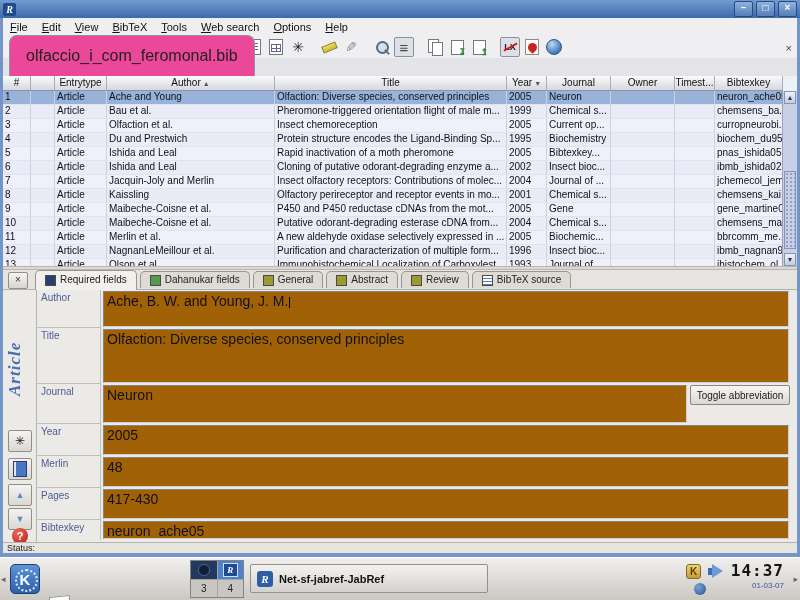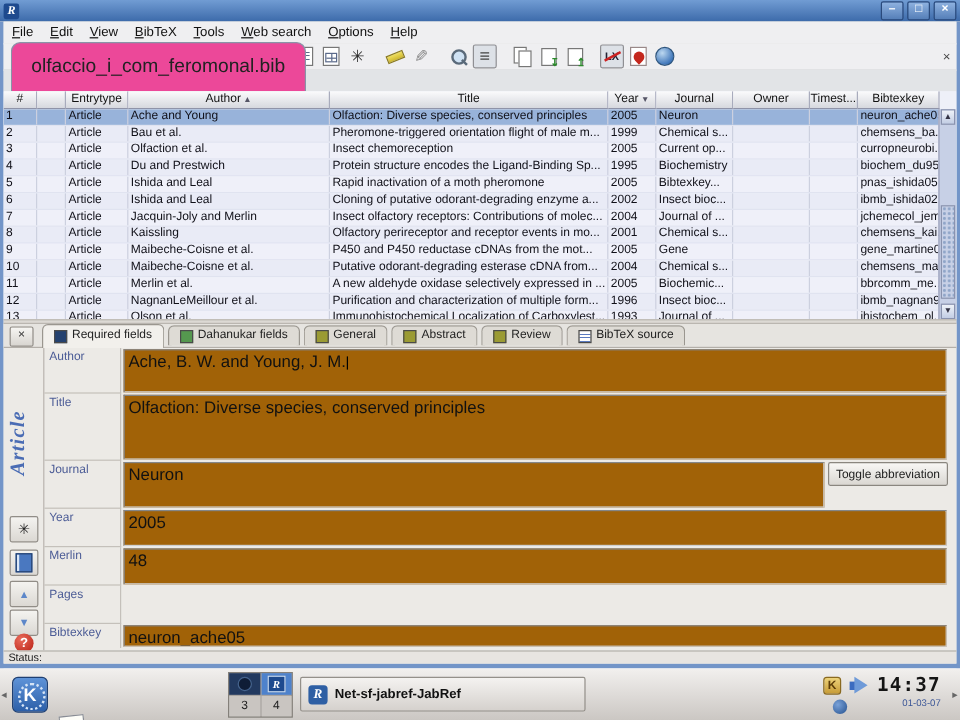--- a/index.html
+++ b/index.html
@@ -279,20 +279,21 @@
         <div class="frow" style="top:134px;height:32px">
           <div class="flabel">Year</div>
           <div class="ffield">2005</div>
         </div>
         <div class="frow" style="top:166px;height:32px">
           <div class="flabel">Merlin</div>
           <div class="ffield">48</div>
         </div>
         <div class="frow" style="top:198px;height:32px">
           <div class="flabel">Pages</div>
+          <div class="ffield">417-430</div>
         </div>
         <div class="frow" style="top:230px;height:20px">
           <div class="flabel" style="border-bottom:none">Bibtexkey</div>
           <div class="ffield">neuron_ache05</div>
         </div>
       </div>
     </div>
 
     <div class="statusbar"><span>Status:</span></div>
   </div>

